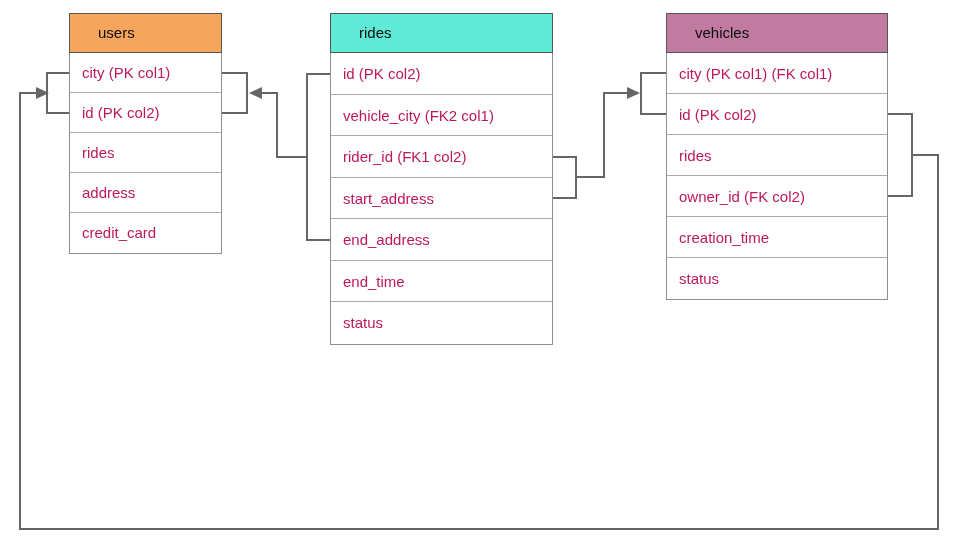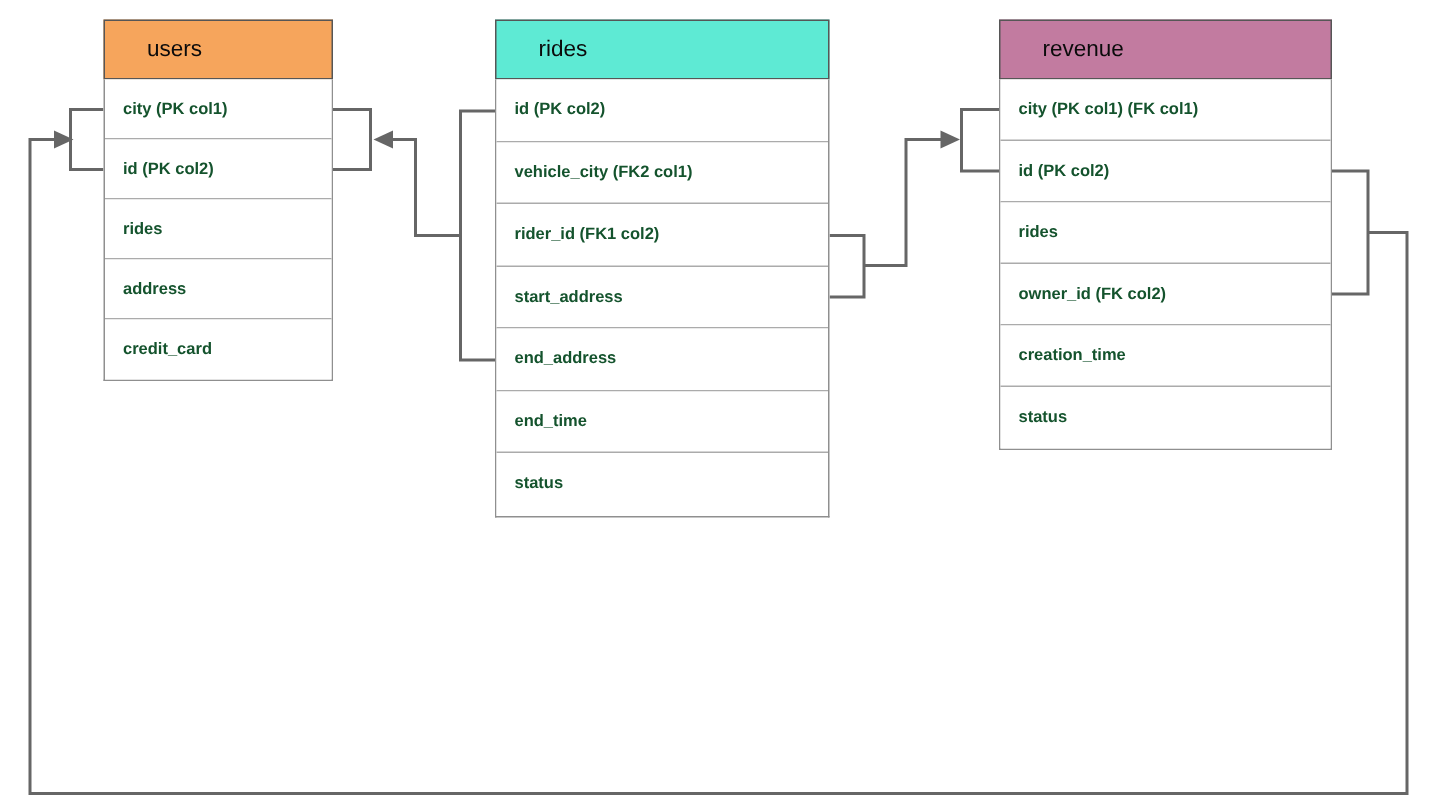--- a/index.html
+++ b/index.html
@@ -11,22 +11,22 @@
   .er-table .hdr{
     box-sizing:border-box;width:100%;height:40px;line-height:38px;
     border:1px solid #565656;padding:0 0 0 28px;font-size:15px;color:#0b0b0b;
   }
   .er-table .rows{
     box-sizing:border-box;width:100%;background:#fff;
     border:1px solid #8f8f8f;border-top:none;
   }
   .er-table .row{
     box-sizing:border-box;height:var(--rh,40px);line-height:var(--rh,40px);
-    border-bottom:1px solid #ababab;padding:0 4px 0 12px;font-size:11px;
-    white-space:nowrap;overflow:hidden;background:#fff;color:#14532d;font-weight:bold;
+    border-bottom:1px solid #ababab;padding:0 4px 0 12px;font-size:15px;
+    white-space:nowrap;overflow:hidden;background:#fff;color:#be185d;
   }
   .er-table .row:last-child{border-bottom:none;}
   .t-users{left:69px;top:13px;width:153px;--rh:40px;}
   .t-rides{left:330px;top:13px;width:223px;--rh:41.5px;}
   .t-vehicles{left:666px;top:13px;width:222px;--rh:41px;}
   svg.connectors{position:absolute;left:0;top:0;pointer-events:none;}
   svg.connectors polyline{fill:none;stroke:#666666;stroke-width:2;}
   svg.connectors polygon{fill:#666666;stroke:none;}
 </style>
 </head>
@@ -76,21 +76,21 @@
         <div class="row">vehicle_city (FK2 col1)</div>
         <div class="row">rider_id (FK1 col2)</div>
         <div class="row">start_address</div>
         <div class="row">end_address</div>
         <div class="row">end_time</div>
         <div class="row">status</div>
       </div>
   </div>
 
   <div class="er-table t-vehicles">
-    <div class="hdr" style="background: rgb(194, 123, 160);">revenue</div>
+    <div class="hdr" style="background: rgb(194, 123, 160);">vehicles</div>
     <div class="rows">
         <div class="row">city (PK col1) (FK col1)</div>
         <div class="row">id (PK col2)</div>
         <div class="row">rides</div>
         <div class="row">owner_id (FK col2)</div>
         <div class="row">creation_time</div>
         <div class="row">status</div>
       </div>
   </div>
 

